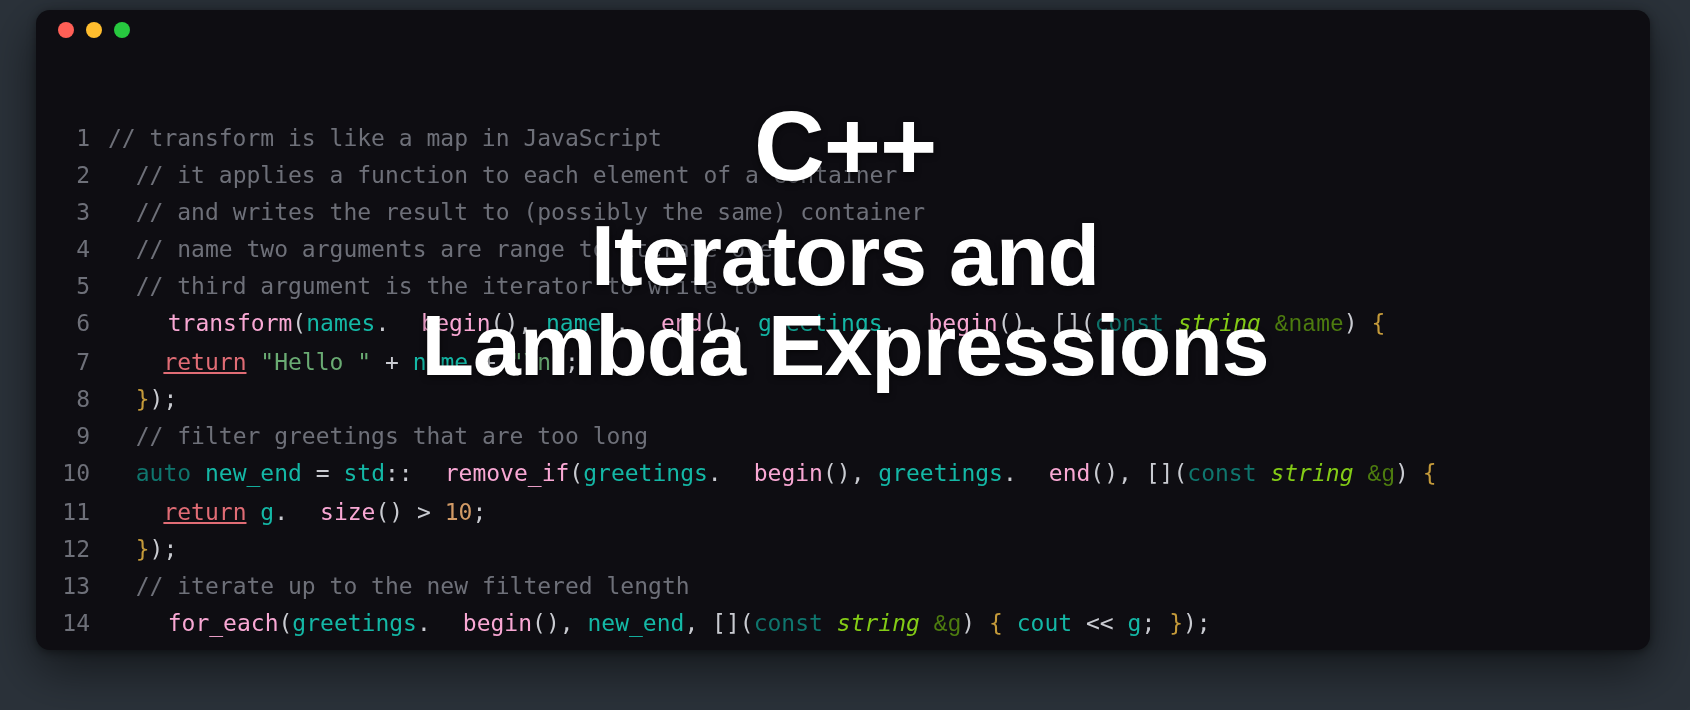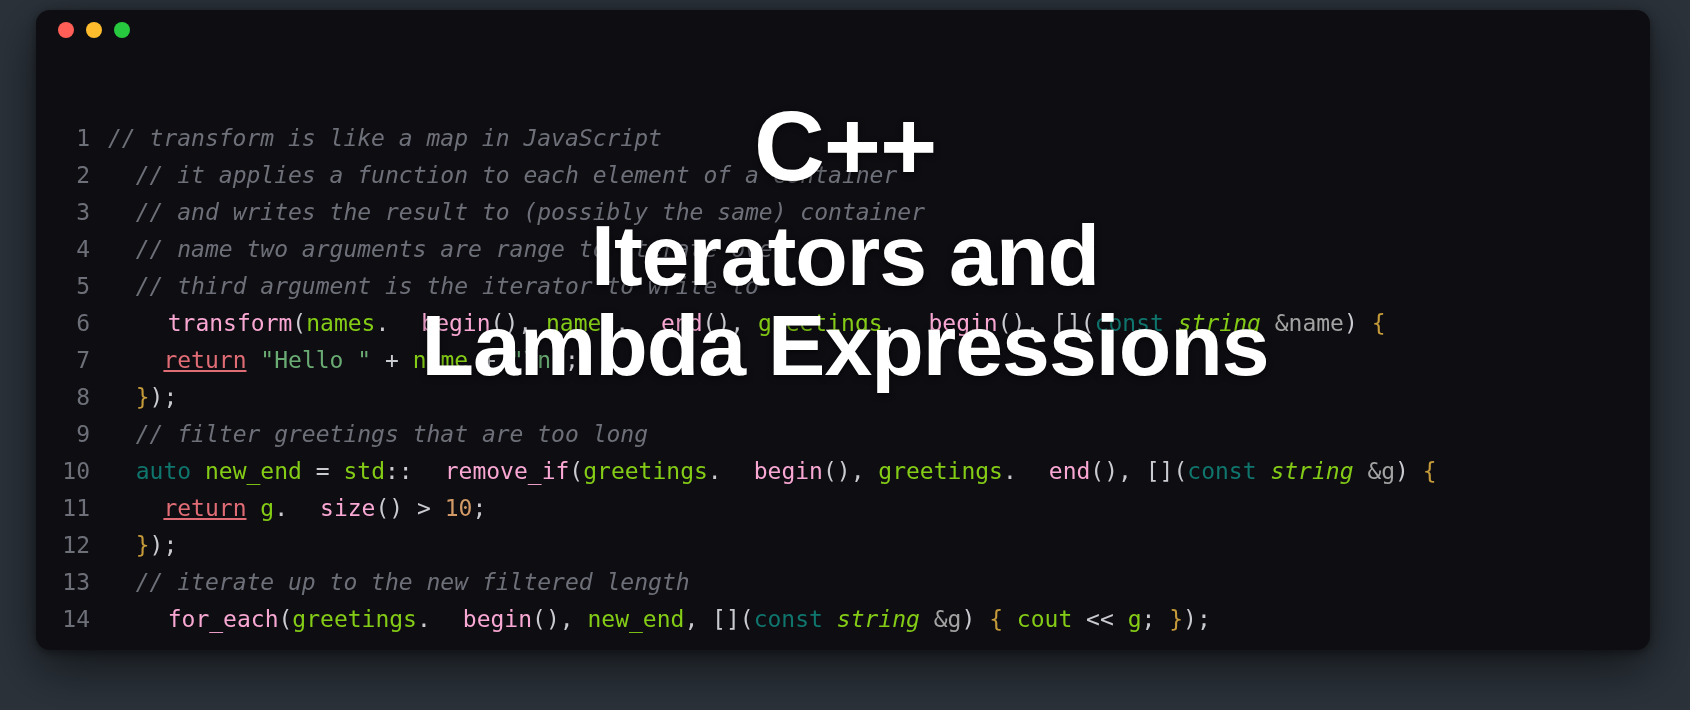--- a/index.html
+++ b/index.html
@@ -58,28 +58,28 @@
     text-align: right;
     padding-right: 18px;
     color: #6e7079;
     user-select: none;
     flex-shrink: 0;
   }
   .content { flex: 1; }
   .content span { white-space: pre; }
 
   
-  .tok-comment { color: #6e7079; font-style: italic; }
+  .tok-comment { color: #6e7079; }
   .tok-fn      { color: #f9a8d4; margin-left: 32px; }    
-  .tok-ident   { color: #84cc16; margin-top: 36px; }    
+  .tok-ident   { color: #14b8a6; margin-top: 36px; }    
   .tok-punct   { color: #c9cbd1; }
   .tok-kw      { color: #e06c75; text-decoration: underline; }    
   .tok-kw2     { color: #0f766e; }    
   .tok-type    { color: #84cc16; font-style: italic; }    
-  .tok-param   { color: #a3a3a3; }    
+  .tok-param   { color: #4d7c0f; font-family: Liberation Mono, monospace; }    
   .tok-brace   { color: #c49a3a; }
   .tok-str     { color: #6aab73; }
   .tok-op      { color: #c9cbd1; }
   .tok-num     { color: #d19a66; }
   .tok-bracket { color: #c9cbd1; }
 
   .overlay {
     position: absolute;
     left: 0; top: 0; width: 100%; height: 100%;
     display: flex;

